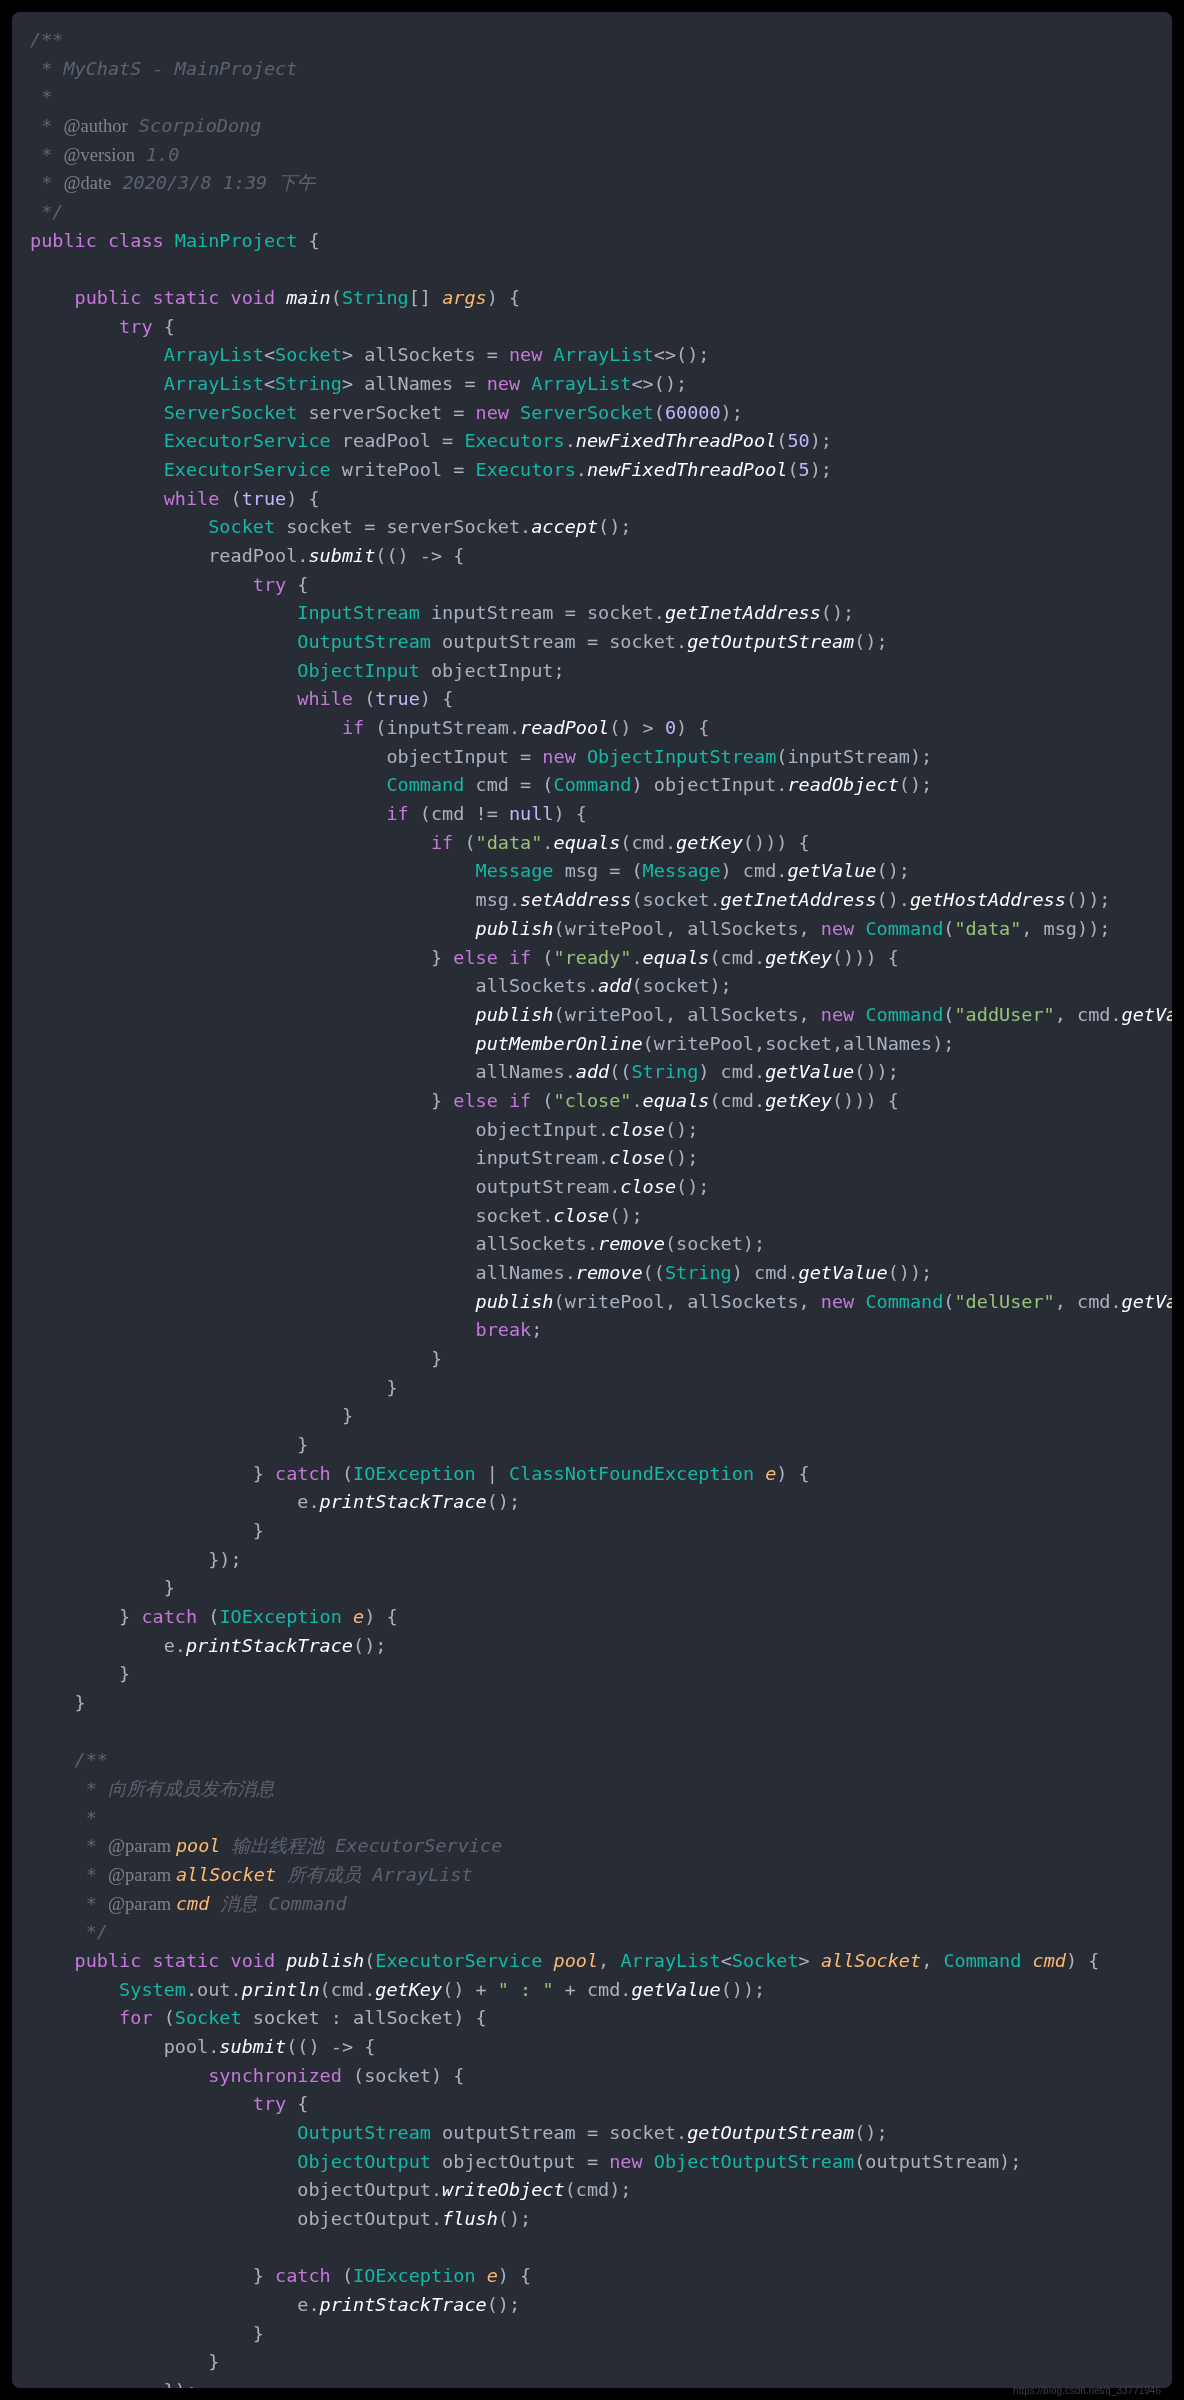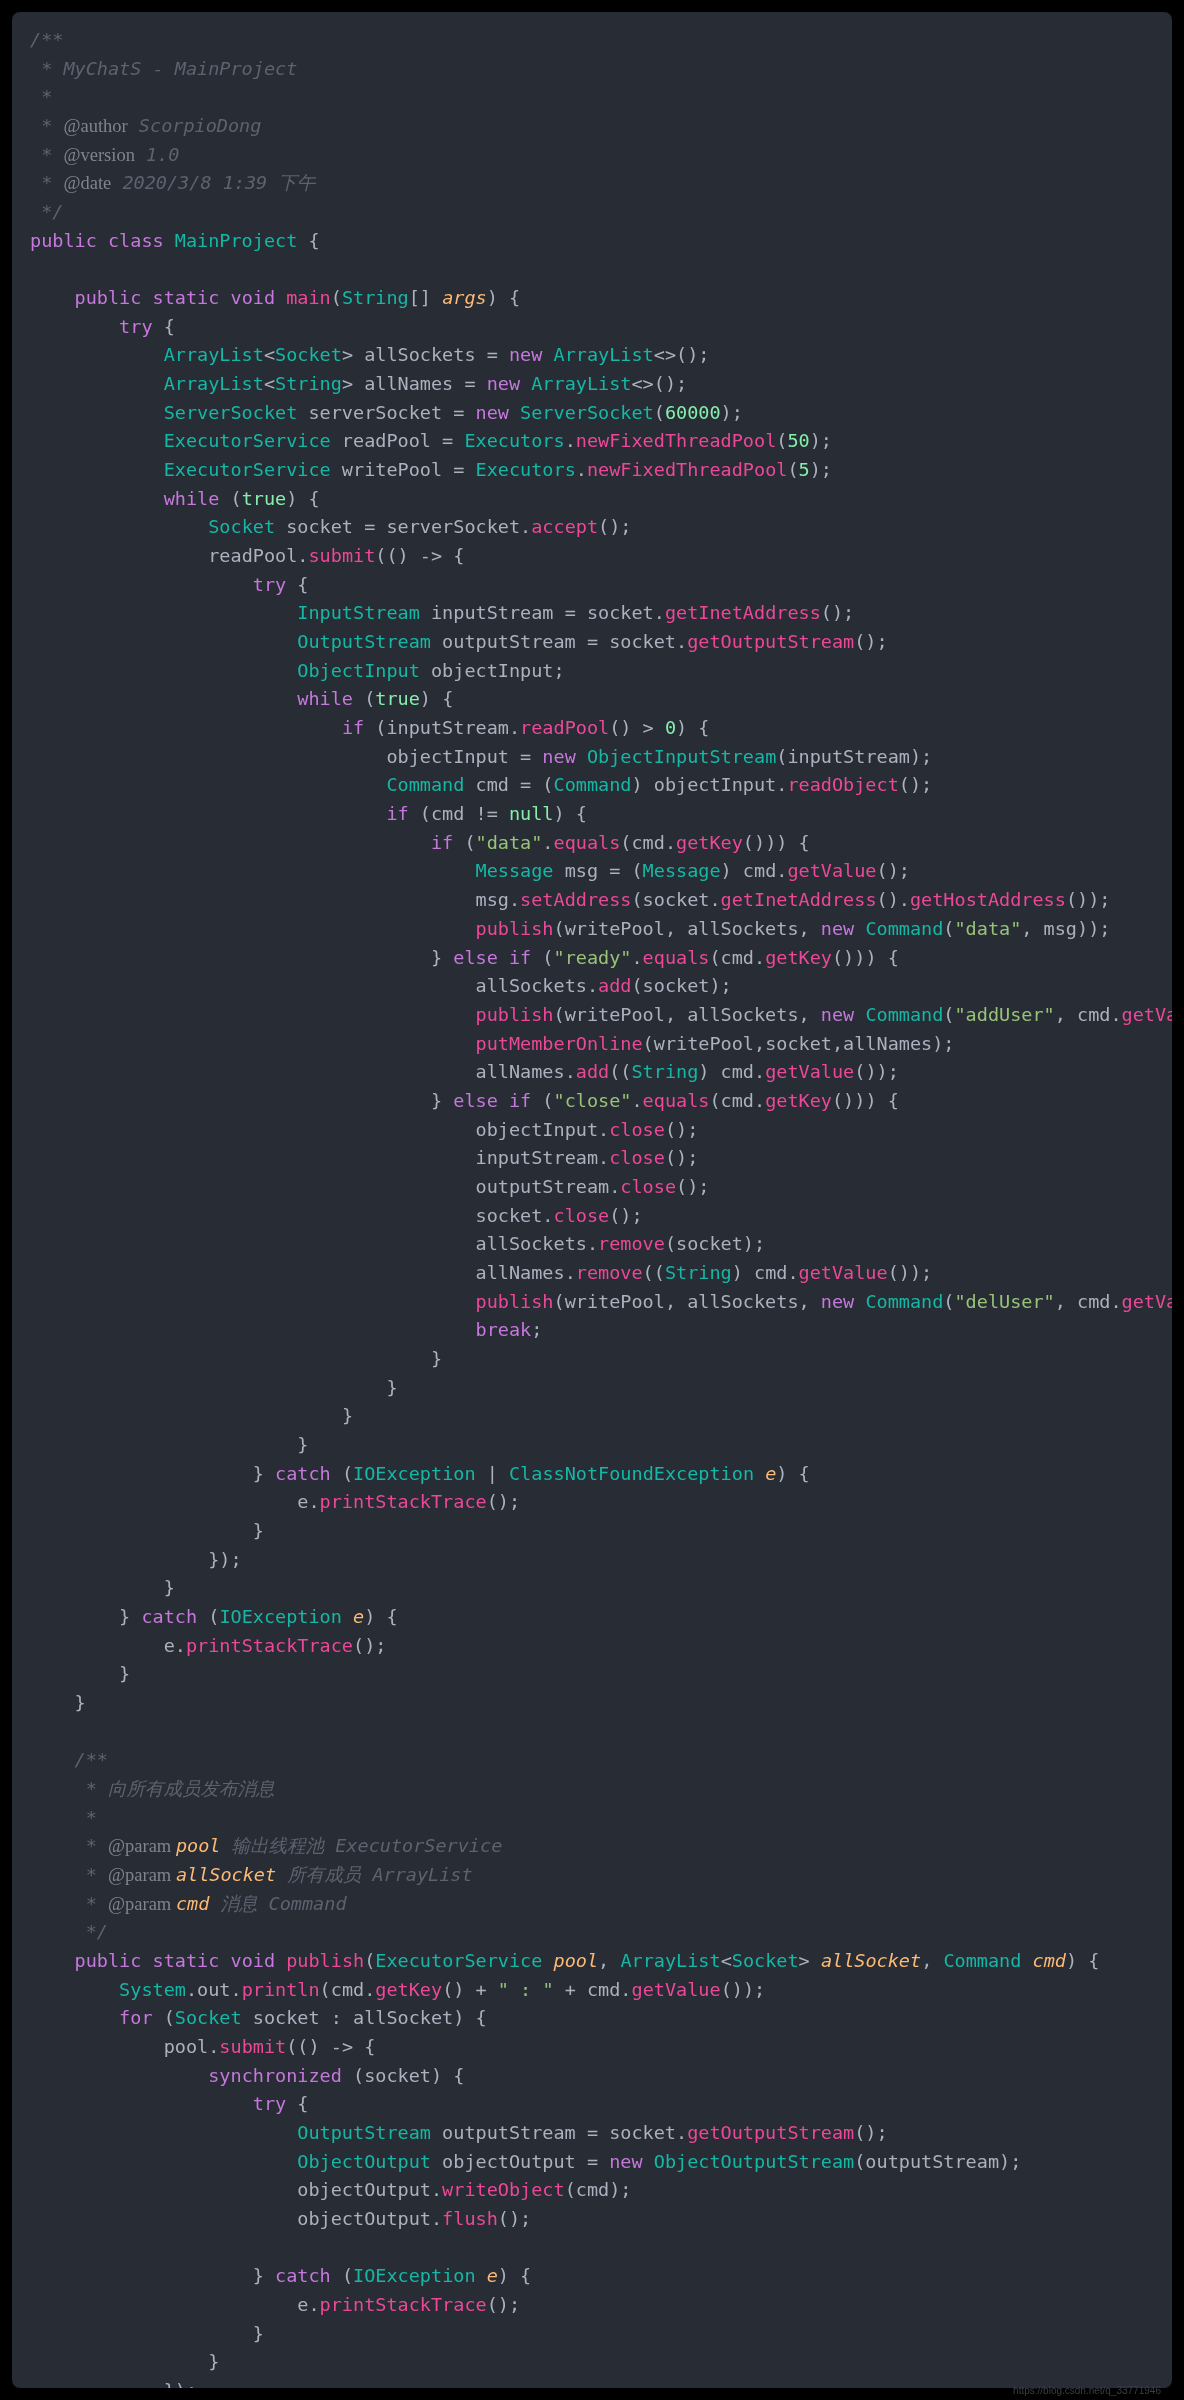--- a/index.html
+++ b/index.html
@@ -26,24 +26,24 @@
     padding: 14px 18px;
     box-sizing: border-box;
     overflow: hidden;
     color: #abb2bf;
     white-space: pre;
   }
   .c   { color: #5c6370; font-style: italic; }        
   .ct  { color: #7f848e; font-style: normal; font-family: Liberation Serif, serif; }         
   .kw  { color: #c678dd; }                             
   .ty  { color: #14b8a6; }                             
-  .fn  { color: #ec4899; }                             
+  .fn  { color: #ffffff; font-style: italic; }                             
   .pa  { color: #fdba74; font-style: italic; }         
   .st  { color: #98c379; }                             
-  .nu  { color: #86efac; margin-top: 36px; }                             
+  .nu  { color: #c4b5fd; margin-top: 36px; }                             
   .de  { color: #abb2bf; }                             
   .watermark {
     position: absolute;
     bottom: 2px;
     right: 23px;
     font-size: 10px;
     color: #3a3f44;
     font-family: sans-serif;
   }
 </style>

